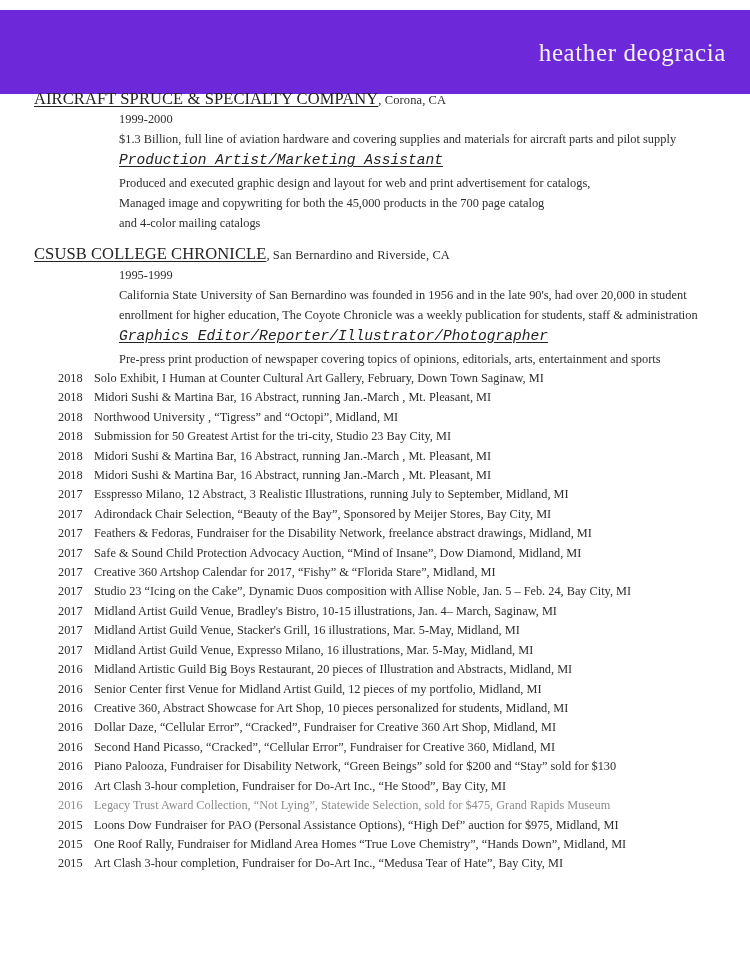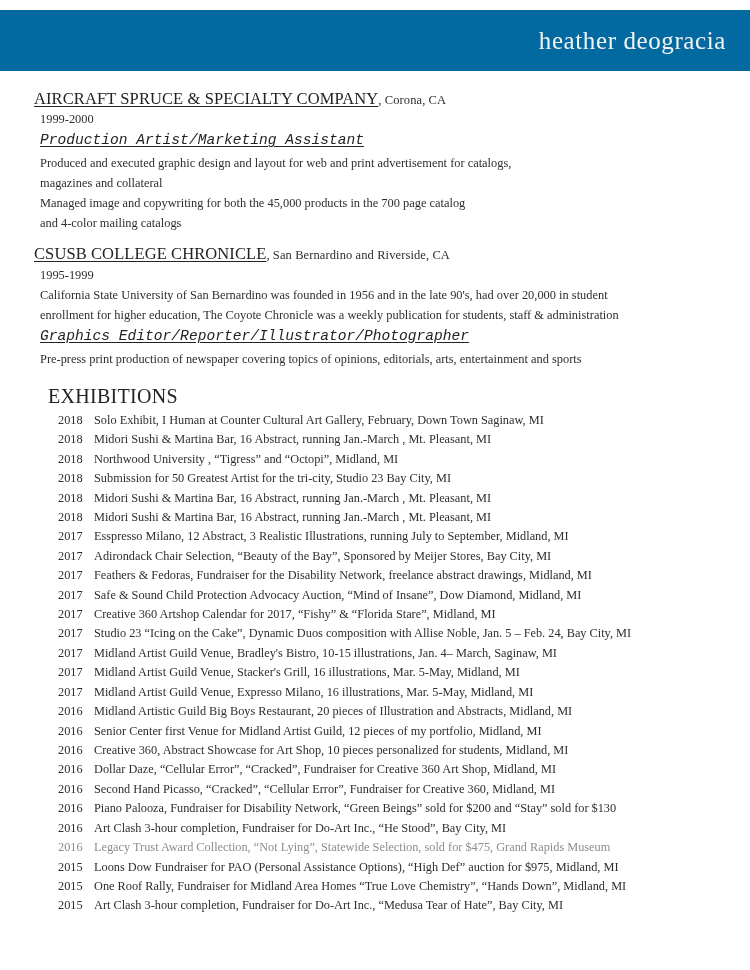--- a/index.html
+++ b/index.html
@@ -15,22 +15,22 @@
     color: #2b2b2b;
     overflow: hidden;
   }
 
   
   .header-band {
     position: absolute;
     left: 0;
     top: 10px;
     width: 750px;
-    height: 61px;
-    background: #0369a1;
+    height: 84px;
+    background: #6d28d9;
     display: flex;
     align-items: center;
     justify-content: flex-end;
     box-sizing: border-box;
     padding-right: 24px;
   }
   .header-name {
     color: #f3f3f3;
     font-family: "Liberation Serif", "DejaVu Serif", serif;
     font-size: 25px;
@@ -64,21 +64,21 @@
     letter-spacing: 0.1px;
     color: #232323;
   }
   .job-location {
     font-size: 12.5px;
     letter-spacing: 0.1px;
     color: #2d2d2d;
   }
 
   .job-lines {
-    padding-left: 40px;
+    padding-left: 119px;
   }
   .job-line {
     font-size: 12.4px;
     line-height: 1.62;
     color: #2e2e2e;
     white-space: nowrap;
   }
   .job-title {
     font-style: italic;
     font-size: 14.6px;
@@ -133,42 +133,41 @@
 </div>
 
 <div class="doc">
 
   <div class="job">
     <div class="job-head">
       <span class="job-company">AIRCRAFT SPRUCE &amp; SPECIALTY COMPANY</span><span class="job-location">, Corona, CA</span>
     </div>
     <div class="job-lines">
       <div class="job-line">1999-2000</div>
+      <div class="job-line">$1.3 Billion, full line of aviation hardware and covering supplies and materials for aircraft parts and pilot supply</div>
       <div><span class="job-title">Production Artist/Marketing Assistant</span></div>
       <div class="job-line">Produced and executed graphic design and layout for web and print advertisement for catalogs,</div>
-      <div class="job-line">magazines and collateral</div>
       <div class="job-line">Managed image and copywriting for both the 45,000 products in the 700 page catalog</div>
       <div class="job-line">and 4-color mailing catalogs</div>
     </div>
   </div>
 
   <div class="job">
     <div class="job-head">
       <span class="job-company">CSUSB COLLEGE CHRONICLE</span><span class="job-location">, San Bernardino and Riverside, CA</span>
     </div>
     <div class="job-lines">
       <div class="job-line">1995-1999</div>
       <div class="job-line">California State University of San Bernardino was founded in 1956 and in the late 90's, had over 20,000 in student</div>
       <div class="job-line">enrollment for higher education, The Coyote Chronicle was a weekly publication for students, staff &amp; administration</div>
       <div><span class="job-title">Graphics Editor/Reporter/Illustrator/Photographer</span></div>
       <div class="job-line">Pre-press print production of newspaper covering topics of opinions, editorials, arts, entertainment and sports</div>
     </div>
   </div>
 
-  <div class="section-title">EXHIBITIONS</div>
   <div class="exh-list" id="exhibitions-list">
       <div class="exh-row">
         <span class="exh-year">2018</span>
         <span class="exh-desc">Solo Exhibit, I Human at Counter Cultural Art Gallery, February, Down Town Saginaw, MI</span>
       </div>
       <div class="exh-row">
         <span class="exh-year">2018</span>
         <span class="exh-desc">Midori Sushi &amp; Martina Bar, 16 Abstract, running Jan.-March ,  Mt. Pleasant, MI</span>
       </div>
       <div class="exh-row">

